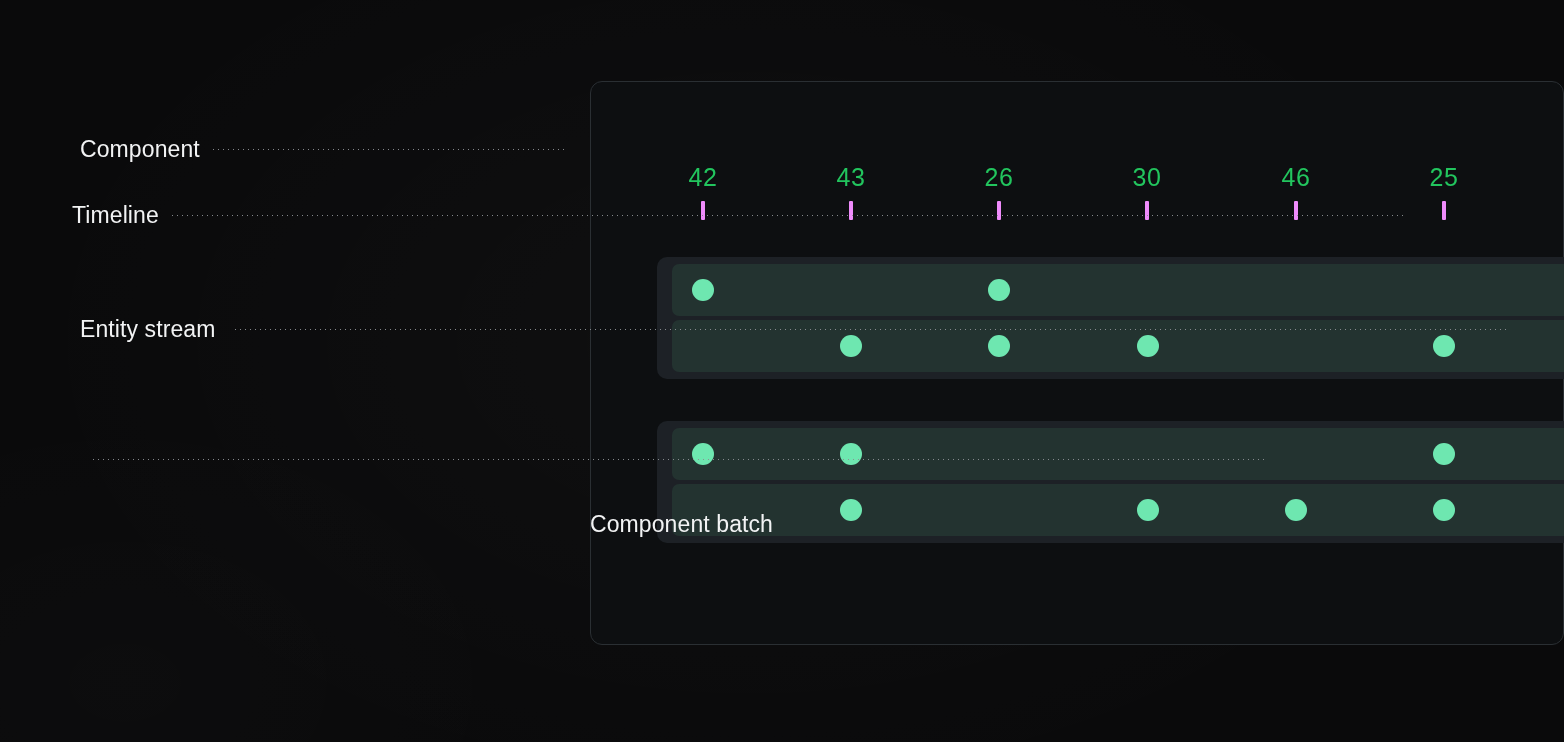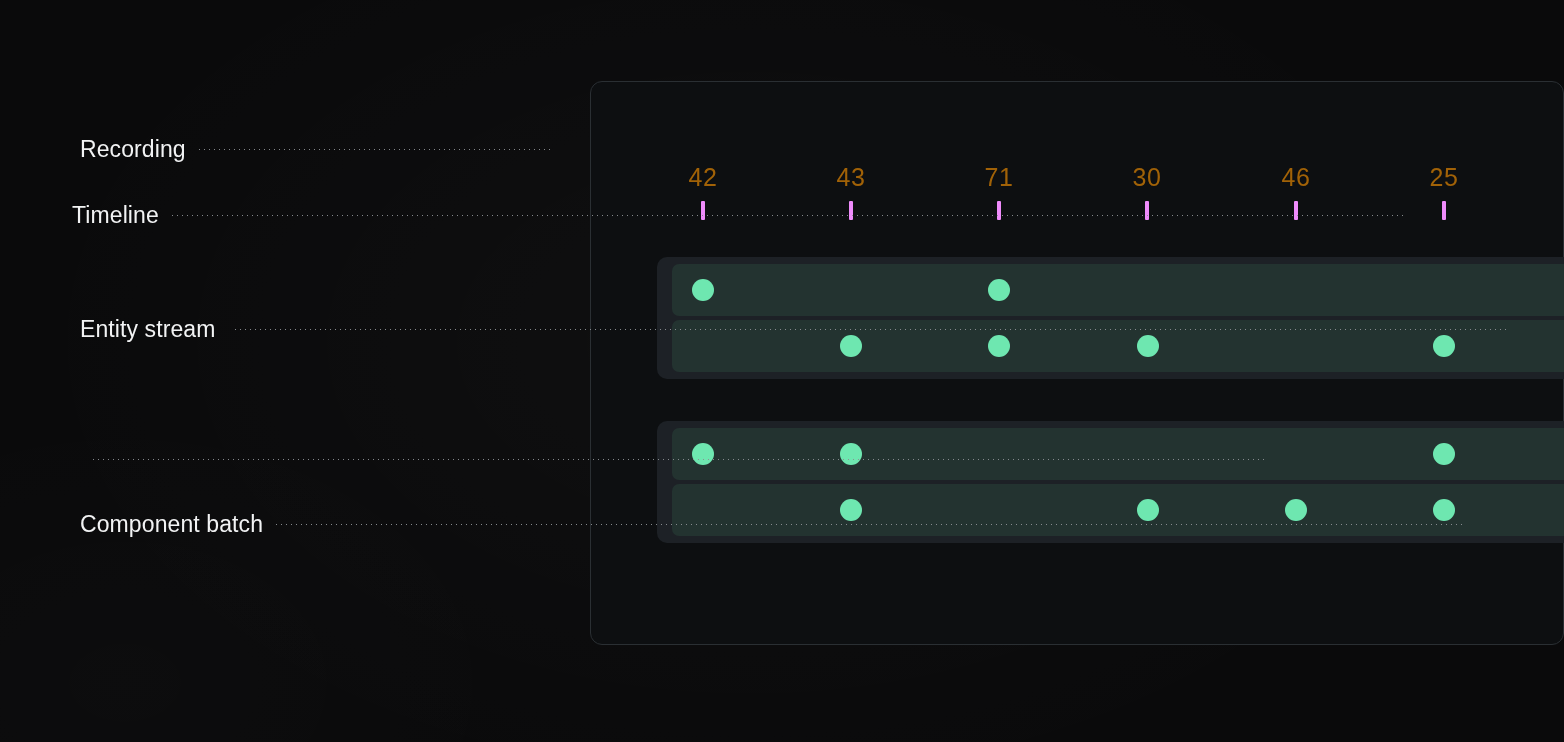--- a/index.html
+++ b/index.html
@@ -67,21 +67,21 @@
 
   
   #ruler { position:absolute; left:0; top:0; width:100%; height:100%; }
   .tick-wrap {
     position: absolute;
     transform: translateX(-50%);
     text-align: center;
     width: 70px;
   }
   .tick-num {
-    color: #a16207;
+    color: #22c55e;
     font-size: 25px;
     font-weight: 400;
     line-height: 28px;
     letter-spacing: 0.5px;
   }
   .tick-mark {
     width: 4px;
     height: 19px;
     background: #ef8bfb;
     margin: 10px auto 0;
@@ -126,21 +126,21 @@
   <div id="ruler">
       <div class="tick-wrap" style="left: 703px; top: 163px;">
         <div class="tick-num">42</div>
         <div class="tick-mark"></div>
       </div>
       <div class="tick-wrap" style="left: 851px; top: 163px;">
         <div class="tick-num">43</div>
         <div class="tick-mark"></div>
       </div>
       <div class="tick-wrap" style="left: 999px; top: 163px;">
-        <div class="tick-num">71</div>
+        <div class="tick-num">26</div>
         <div class="tick-mark"></div>
       </div>
       <div class="tick-wrap" style="left: 1147px; top: 163px;">
         <div class="tick-num">30</div>
         <div class="tick-mark"></div>
       </div>
       <div class="tick-wrap" style="left: 1296px; top: 163px;">
         <div class="tick-num">46</div>
         <div class="tick-mark"></div>
       </div>
@@ -173,33 +173,33 @@
           <div class="event-dot" style="left: 179.2px;"></div>
           <div class="event-dot" style="left: 475.6px;"></div>
           <div class="event-dot" style="left: 623.8px;"></div>
           <div class="event-dot" style="left: 772px;"></div>
         </div>
       </div>
     </div>
 
   <div id="annot-layer">
       <div class="annot" style="left: 80px; top: 134px;">
-        <span class="annot-label">Recording</span>
+        <span class="annot-label">Component</span>
         <span class="leader" style="width: 355px;"></span>
       </div>
       <div class="annot" style="left: 72px; top: 200px;">
         <span class="annot-label">Timeline</span>
         <span class="leader" style="width: 1233px;"></span>
       </div>
       <div class="annot" style="left: 80px; top: 314px; gap: 6px;">
         <span class="annot-label">Entity stream</span>
         <span class="leader" style="width: 1275px;"></span>
       </div>
       <div class="annot" style="left: 80px; top: 444px;">
         <span class="leader" style="width: 1174px;"></span>
       </div>
-      <div class="annot" style="left: 80px; top: 509px;">
+      <div class="annot" style="left: 80px; top: 509px; flex-direction: column;">
         <span class="annot-label">Component batch</span>
         <span class="leader" style="width: 1192px;"></span>
       </div>
     </div>
 
 </div>
 
 </body></html>

